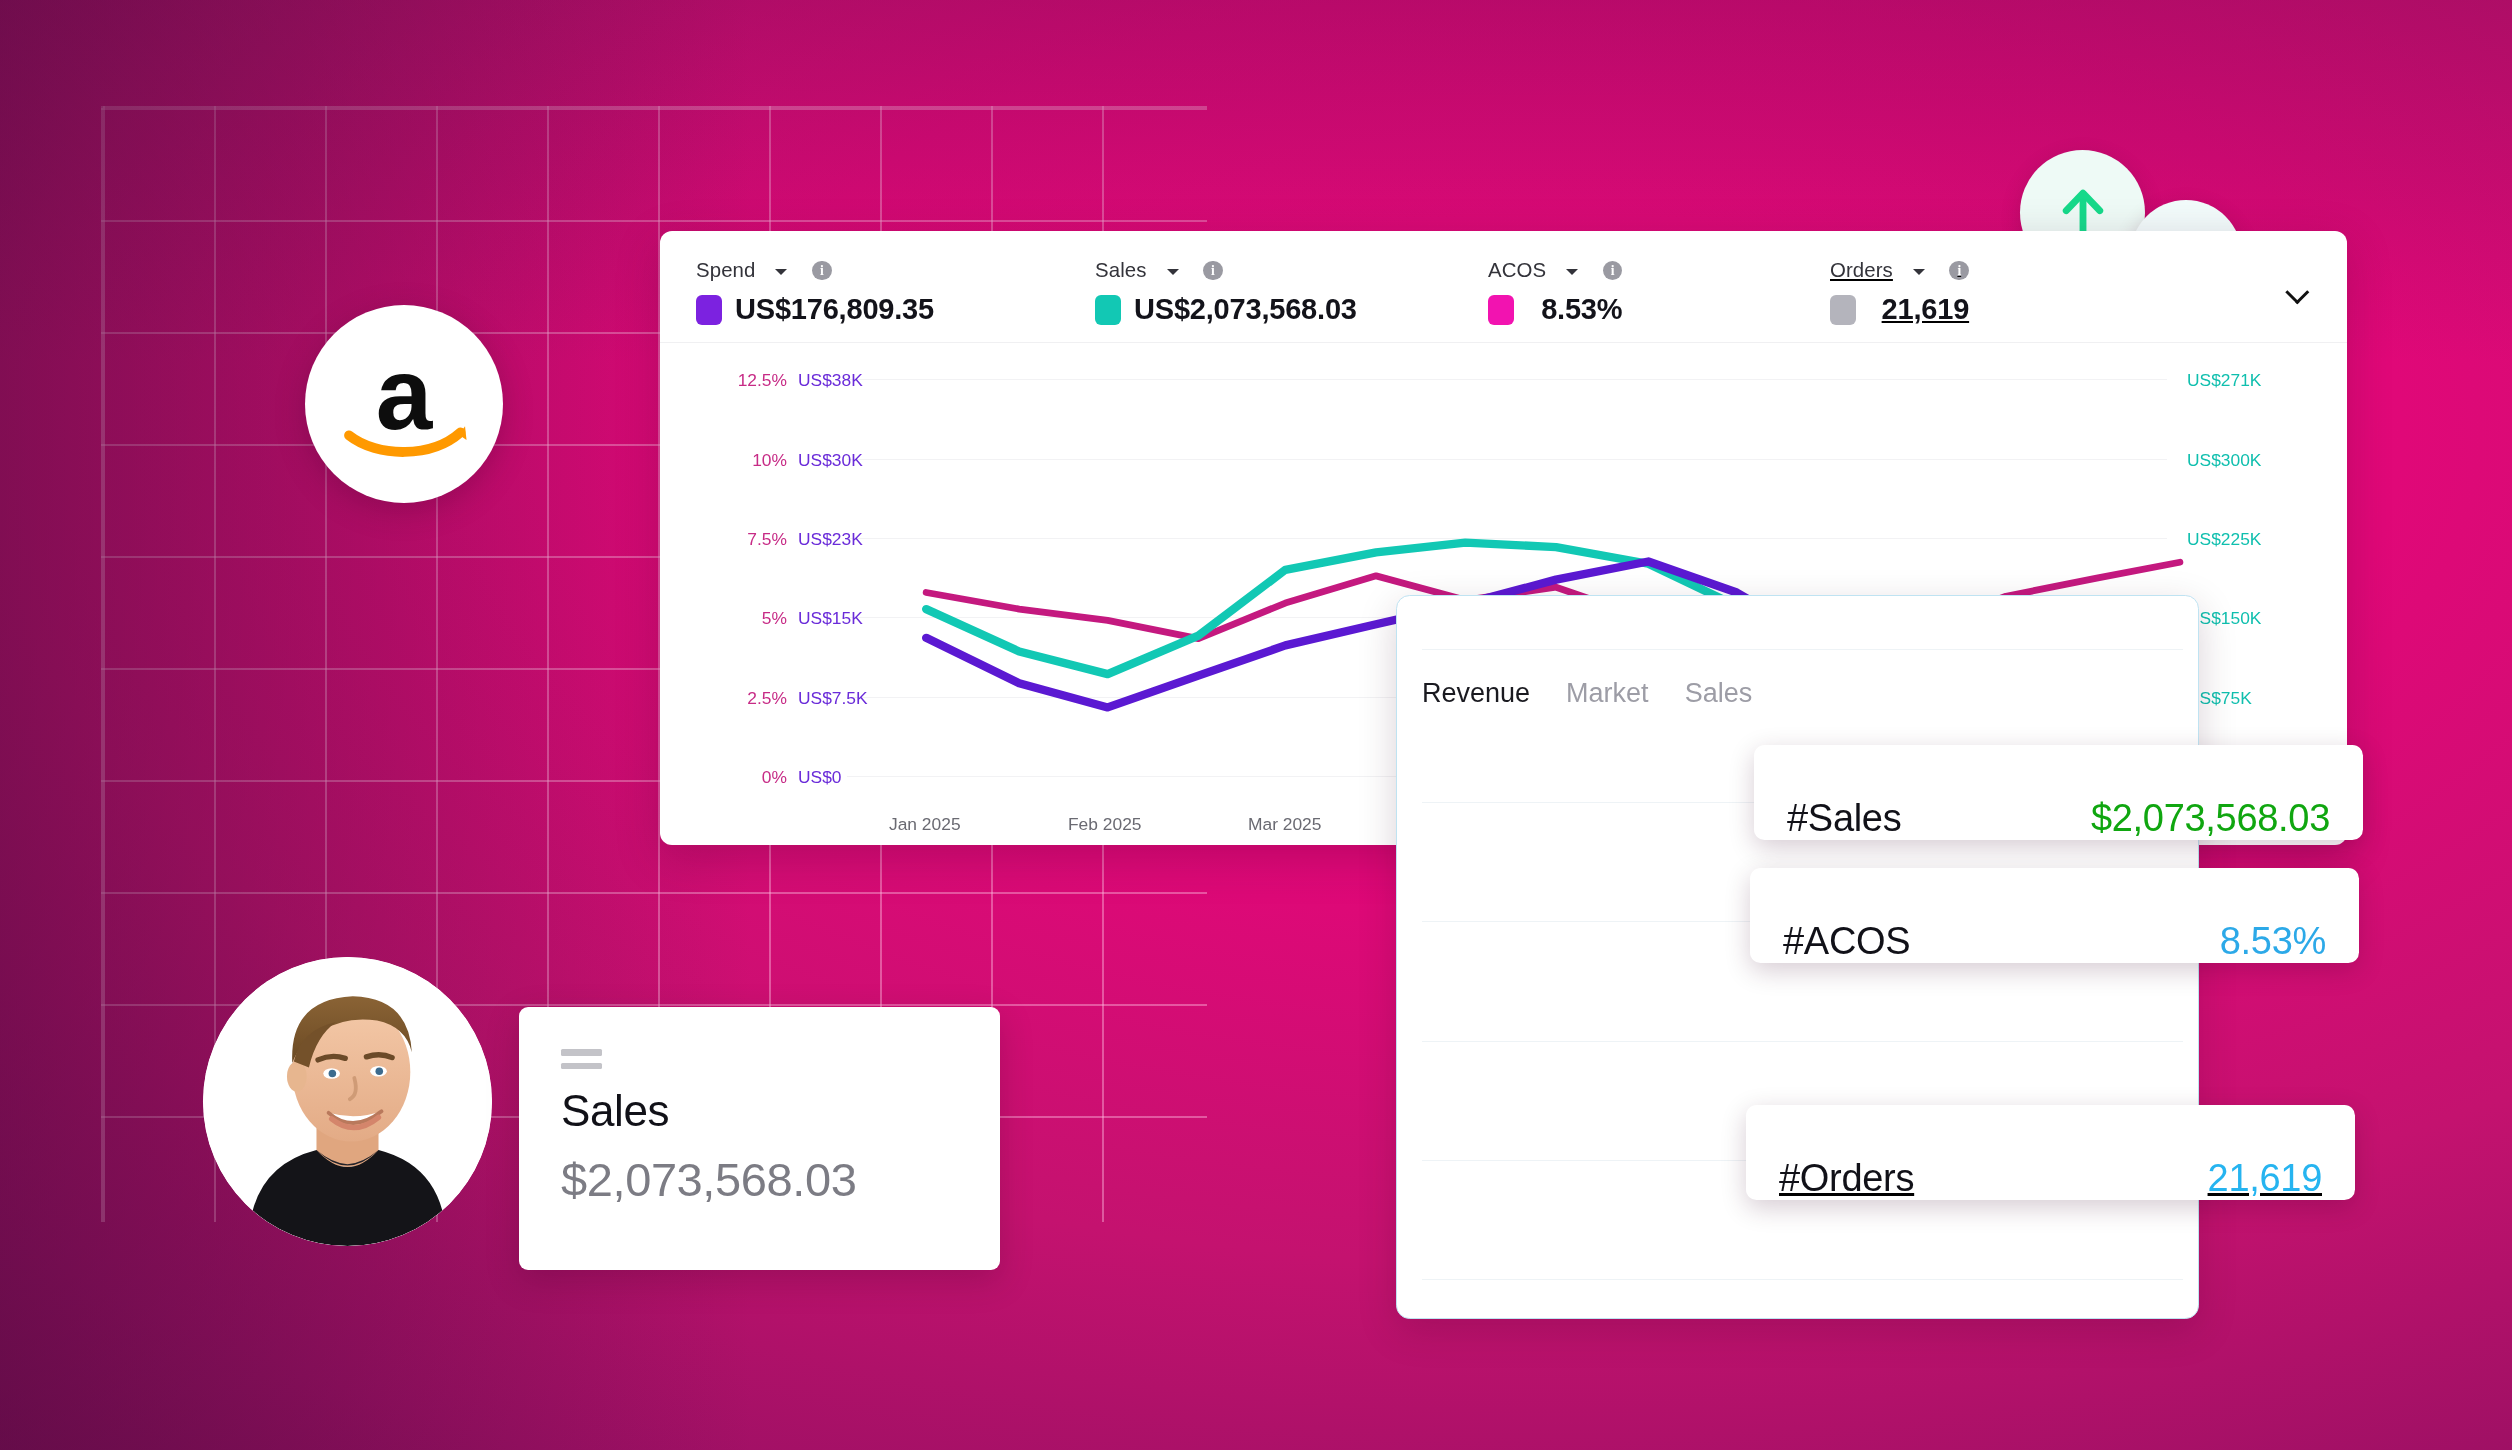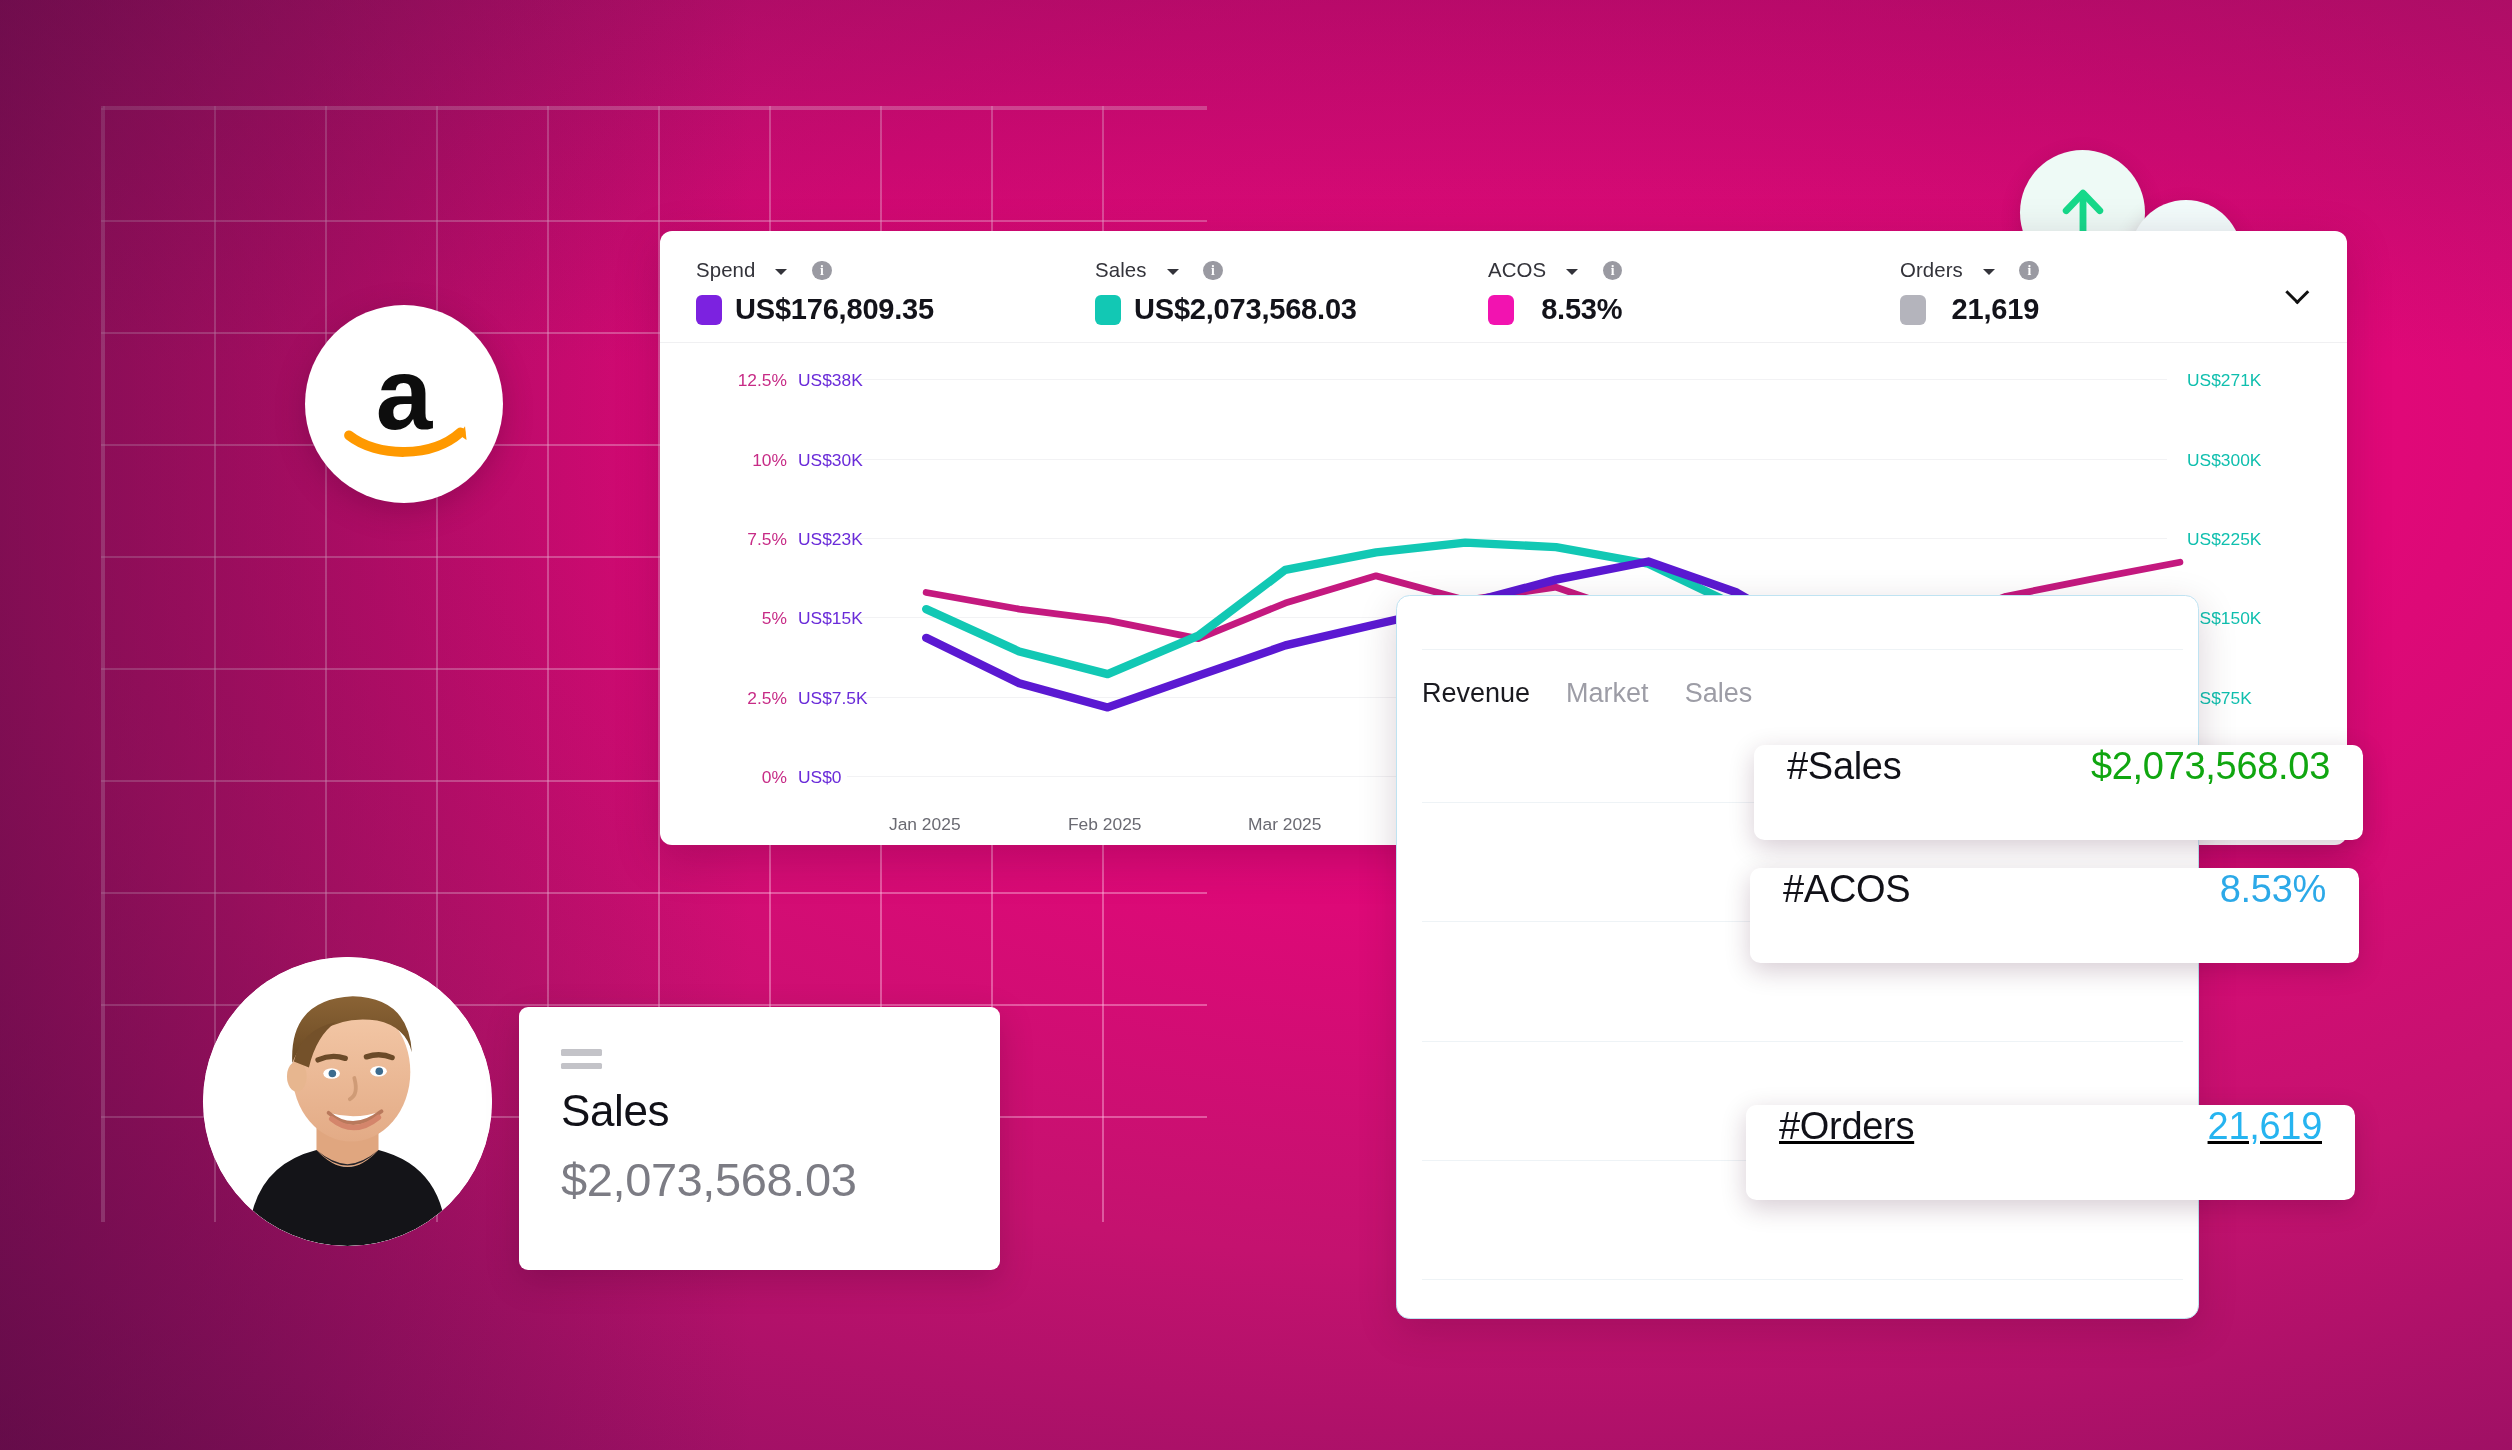--- a/index.html
+++ b/index.html
@@ -101,21 +101,21 @@
   .metric-val-row {
     display: flex; align-items: center; gap: 13px; margin-top: 12px; justify-content: space-between;
   }
   .swatch { width: 26px; height: 30px; border-radius: 6px; }
   .metric-value {
     font-size: 29px; font-weight: bold; color: #13131a; letter-spacing: -0.2px;
   }
   #m-spend  { left: 36px; }
   #m-sales  { left: 435px; }
   #m-acos   { left: 828px; }
-  #m-orders { left: 1240px; }
+  #m-orders { left: 1170px; text-decoration: underline; }
 
   #panel-collapse {
     position: absolute; right: 32px; top: 47px;
     width: 36px; height: 36px;
     display:flex; align-items:center; justify-content:center;
   }
   #panel-collapse .chev {
     width: 16.6px; height: 16.6px;
     border-right: 3.8px solid #111;
     border-bottom: 3.8px solid #111;
@@ -155,21 +155,21 @@
   .rev-tab { font-size: 27px; color: #9d9da6; }
   .rev-tab.active { color: #1a1a20; }
   .rev-divider { position: absolute; left: 25px; right: 15px; height: 0.8px; background: #eef3f6; }
 
   
   .list-card {
     position: absolute;
     background: #fff;
     border-radius: 10.6px;
     box-shadow: 0 7.6px 26px rgba(55,0,38,0.20);
-    display: flex; align-items: flex-start;
+    display: flex; align-items: flex-end;
     padding: 0 33px 0 33px;
   }
   .lc-label { font-size: 38px; color: #111118; letter-spacing: -0.3px; }
   .lc-value { margin-left: auto; font-size: 38px; letter-spacing: -0.3px; }
 
   #lc-sales  { left: 1754px; top: 745px;  width: 609px; height: 95px; }
   #lc-acos   { left: 1750px; top: 868px; width: 609px; height: 95px; }
   #lc-spend  { left: 1749px; top: 984px; width: 609px; height: 95px; }
   #lc-orders { left: 1746px; top: 1105px; width: 609px; height: 95px; text-decoration: underline; }
 

